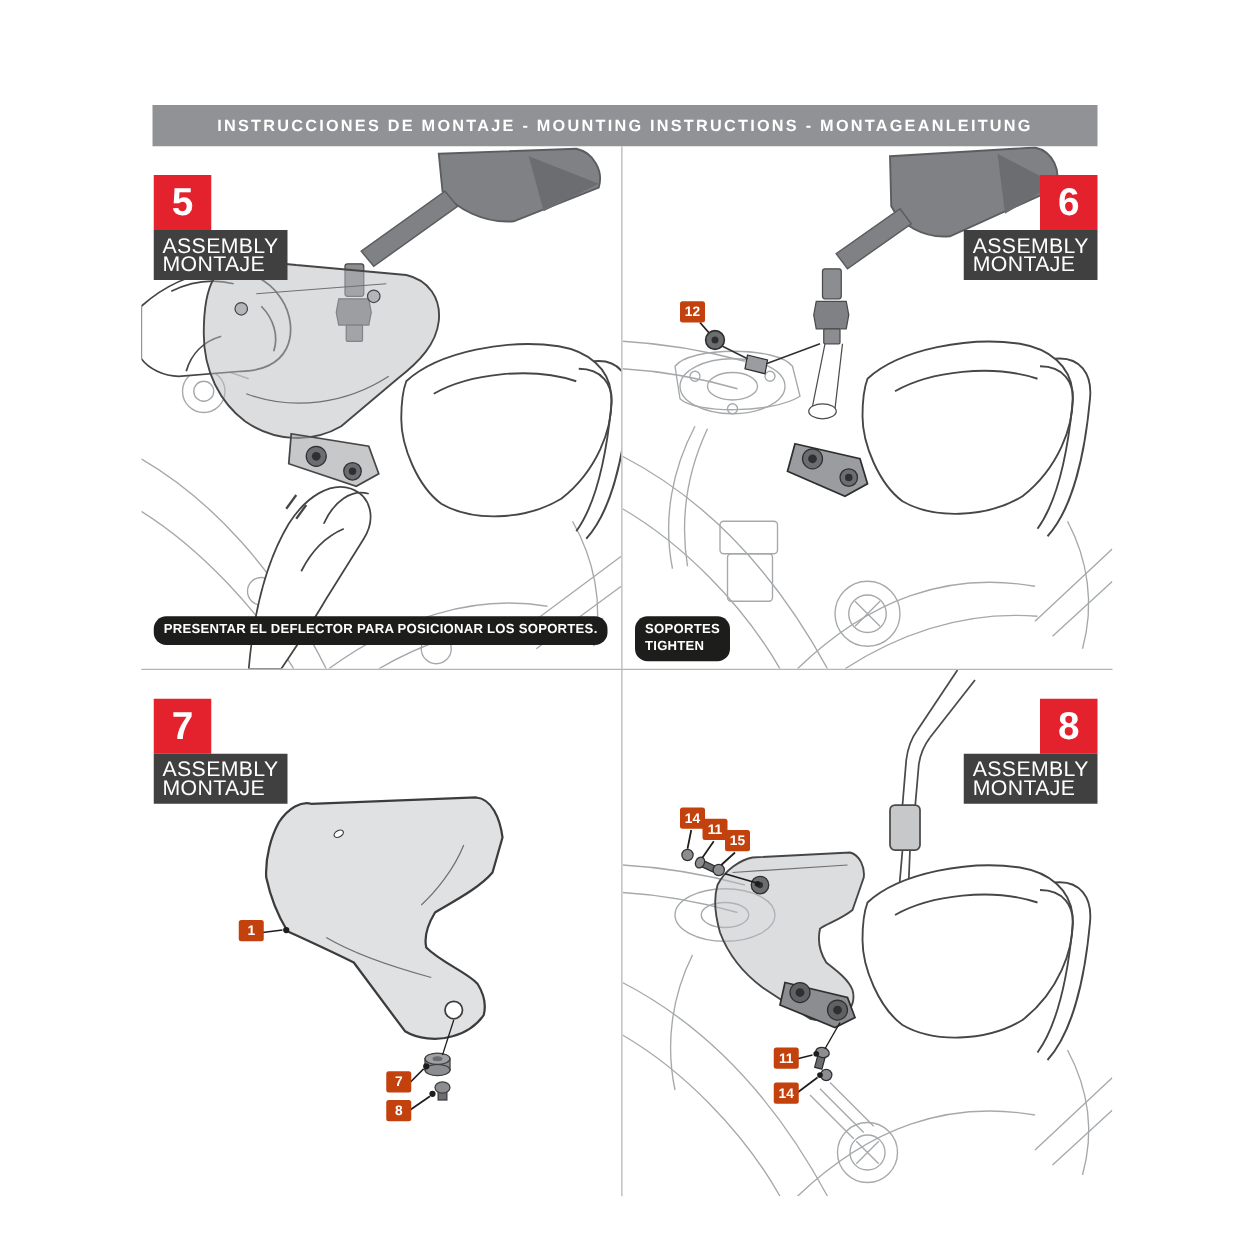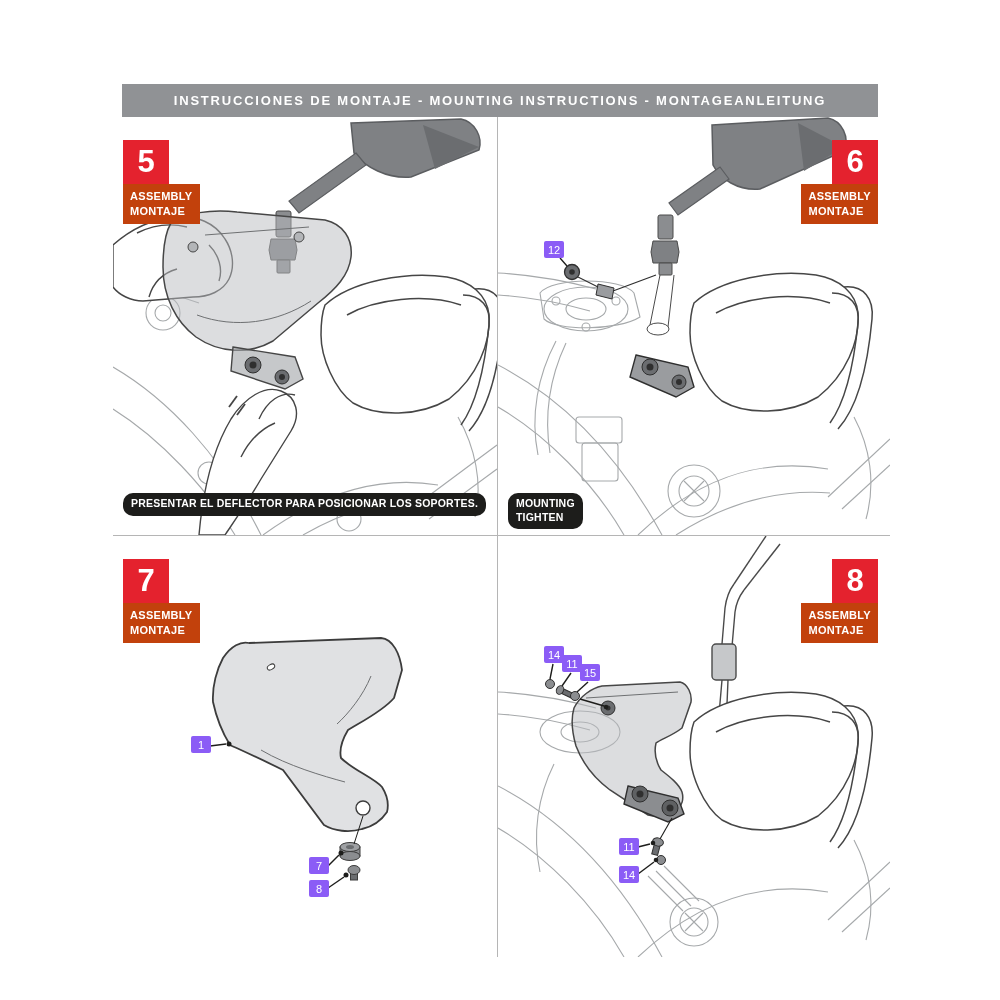--- a/index.html
+++ b/index.html
@@ -24,38 +24,38 @@
 
   .badge { position:absolute; display:flex; flex-direction:column; z-index:5; }
   .badge.left  { left:10px; top:23px; align-items:flex-start; }
   .badge.right { right:12px; top:23px; align-items:flex-end; }
   .badge-num {
     width:46px; height:44px; background:#e4222e; color:#ffffff;
     display:flex; align-items:center; justify-content:center;
     font-size:31px; font-weight:bold;
   }
   .badge-label {
-    background:#c2410c; color:#ffffff; padding:5px 7px;
-    font-size:11px; font-weight:bold; line-height:15px; letter-spacing:0.3px;
+    background:#404040; color:#ffffff; padding:5px 7px;
+    font-size:17px; font-weight:normal; line-height:15px; letter-spacing:0.3px;
   }
   .badge-label span { display:block; }
   .badge.right .badge-label { text-align:left; }
 
   .caption {
     position:absolute; left:10px; top:376px; background:#1d1d1b; color:#ffffff;
     padding:4px 8px 5px 8px; font-size:10.5px; font-weight:bold; line-height:13.5px;
     letter-spacing:0.2px; z-index:5; white-space:nowrap;border-radius:10px;
   }
   .caption span { display:block; }
 
   .callout {
     position:absolute; min-width:16px; height:17px; padding:0 2px;
-    background:#8b5cf6; color:#ffffff; border-radius:2px;
+    background:#c2410c; color:#ffffff; border-radius:2px;
     display:flex; align-items:center; justify-content:center;
-    font-size:11px; font-weight:normal; z-index:6;
+    font-size:11px; font-weight:bold; z-index:6;
   }
 </style>
 </head>
 <body>
 
 <div class="page">
 
   <div class="header-bar">
     <span>INSTRUCCIONES DE MONTAJE - MOUNTING INSTRUCTIONS - MONTAGEANLEITUNG</span>
   </div>
@@ -207,21 +207,21 @@
         </g>
       </svg>
       <div class="badge right">
         <div class="badge-num">6</div>
         <div class="badge-label">
           <span>ASSEMBLY</span>
           <span>MONTAJE</span>
         </div>
       </div>
       <div class="caption">
-        <span>MOUNTING</span>
+        <span>SOPORTES</span>
         <span>TIGHTEN</span>
       </div>
       <div class="callout" style="left:46px; top:124px;">12</div>
     </section>
 
     <section class="panel p7">
       <svg width="384" height="421" viewBox="0 0 384 421">
         <g>
           <path d="M110,122 C118,110 128,105 136,107 L268,102 C280,103 287,118 289,134 L281,162 C270,175 248,186 235,194 C229,204 226,213 228,222 C240,234 261,242 269,251 C274,259 276,268 274,276 C268,285 258,291 249,293 C236,297 221,295 211,289 L170,234 C152,225 130,215 117,209 C109,196 103,180 100,166 C99,150 104,133 110,122 Z" fill="#e0e1e3" stroke="#3c3c3c" stroke-width="1.8"></path>
           <ellipse cx="158" cy="131" rx="4" ry="2.5" transform="rotate(-30 158 131)" fill="#ffffff" stroke="#3c3c3c"></ellipse>

